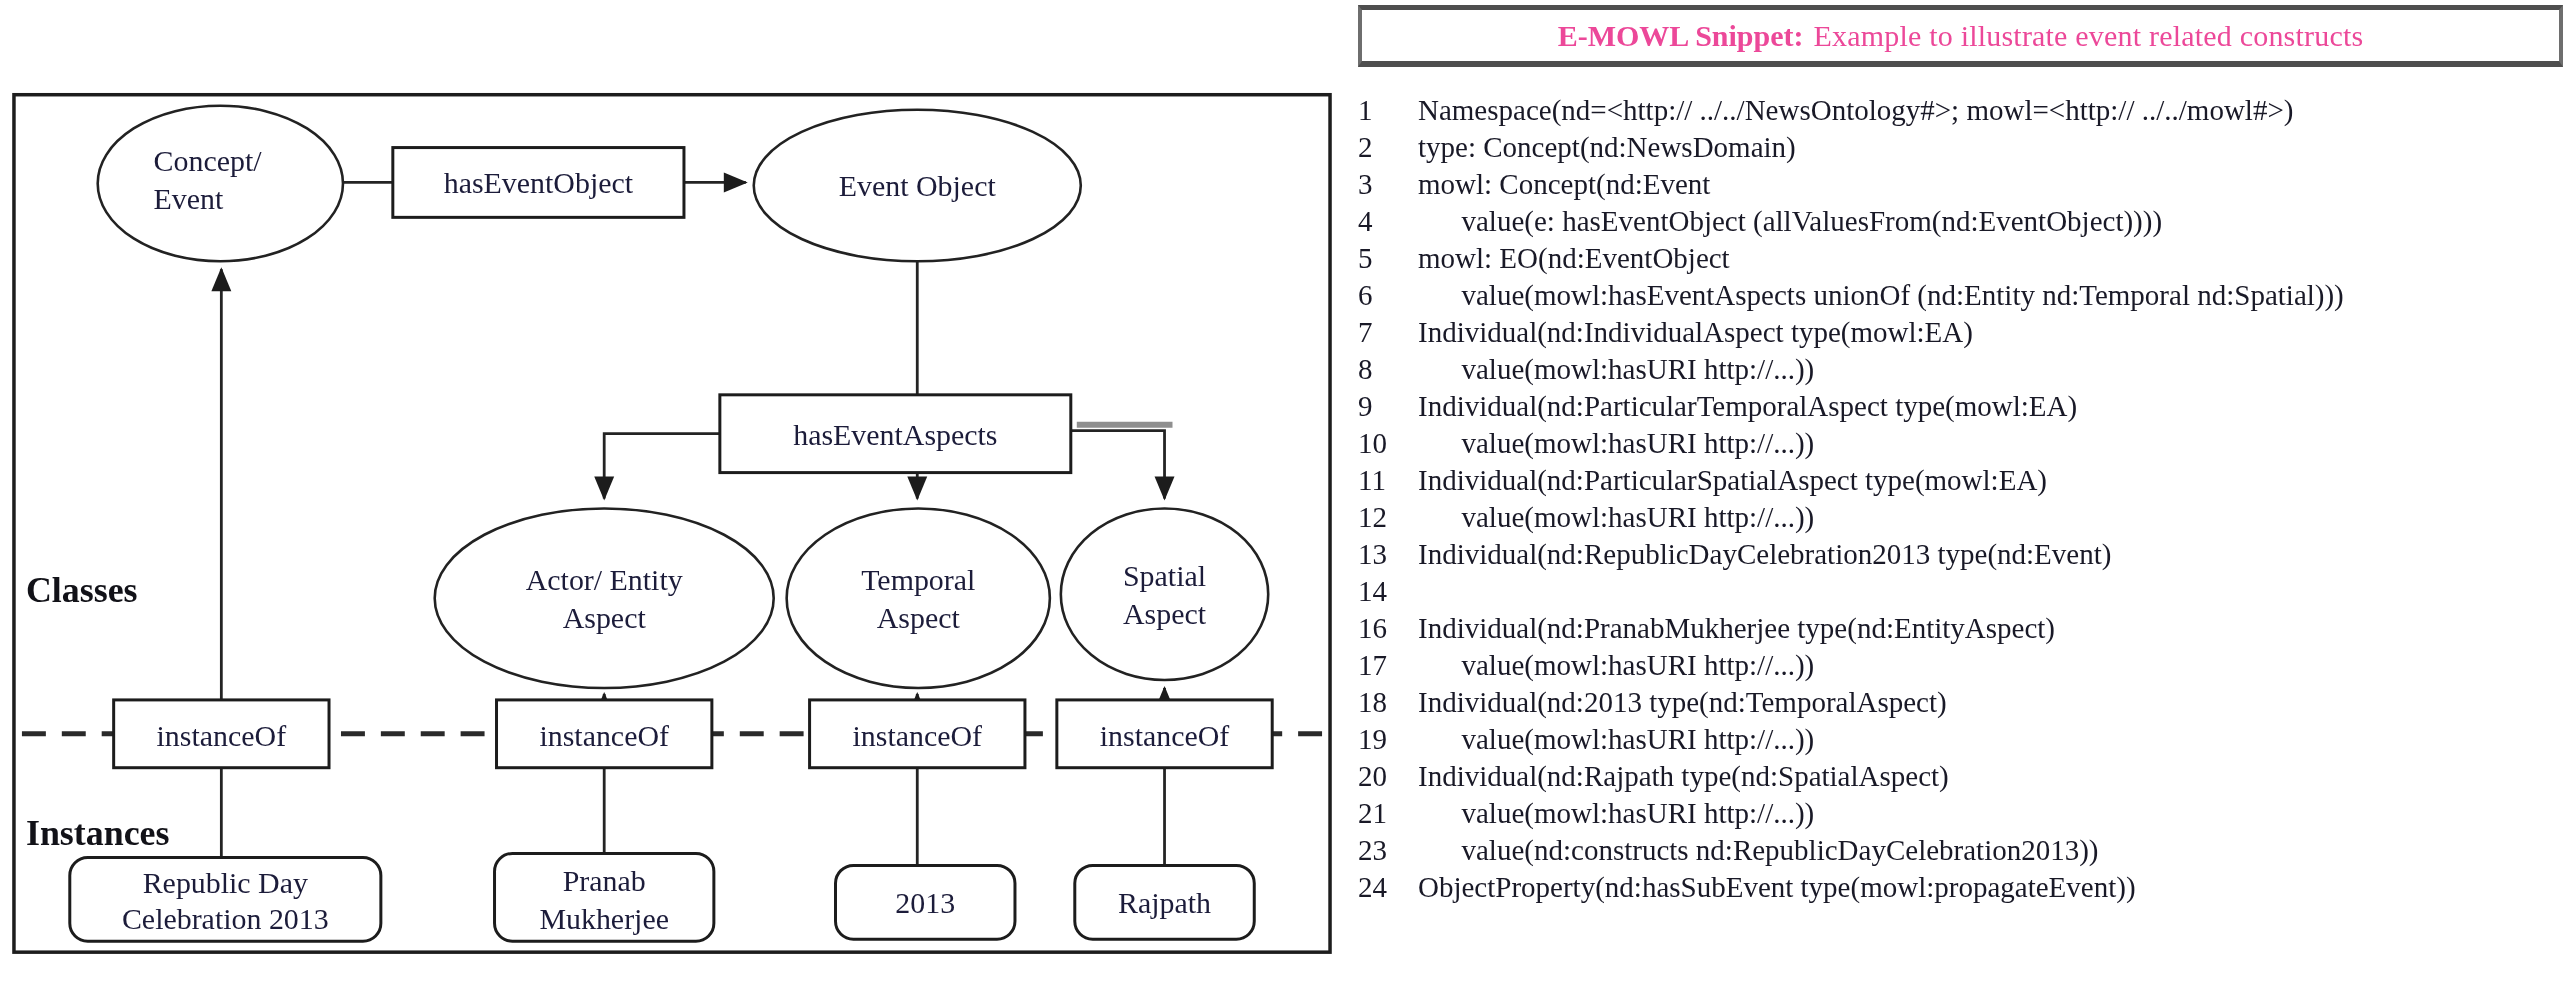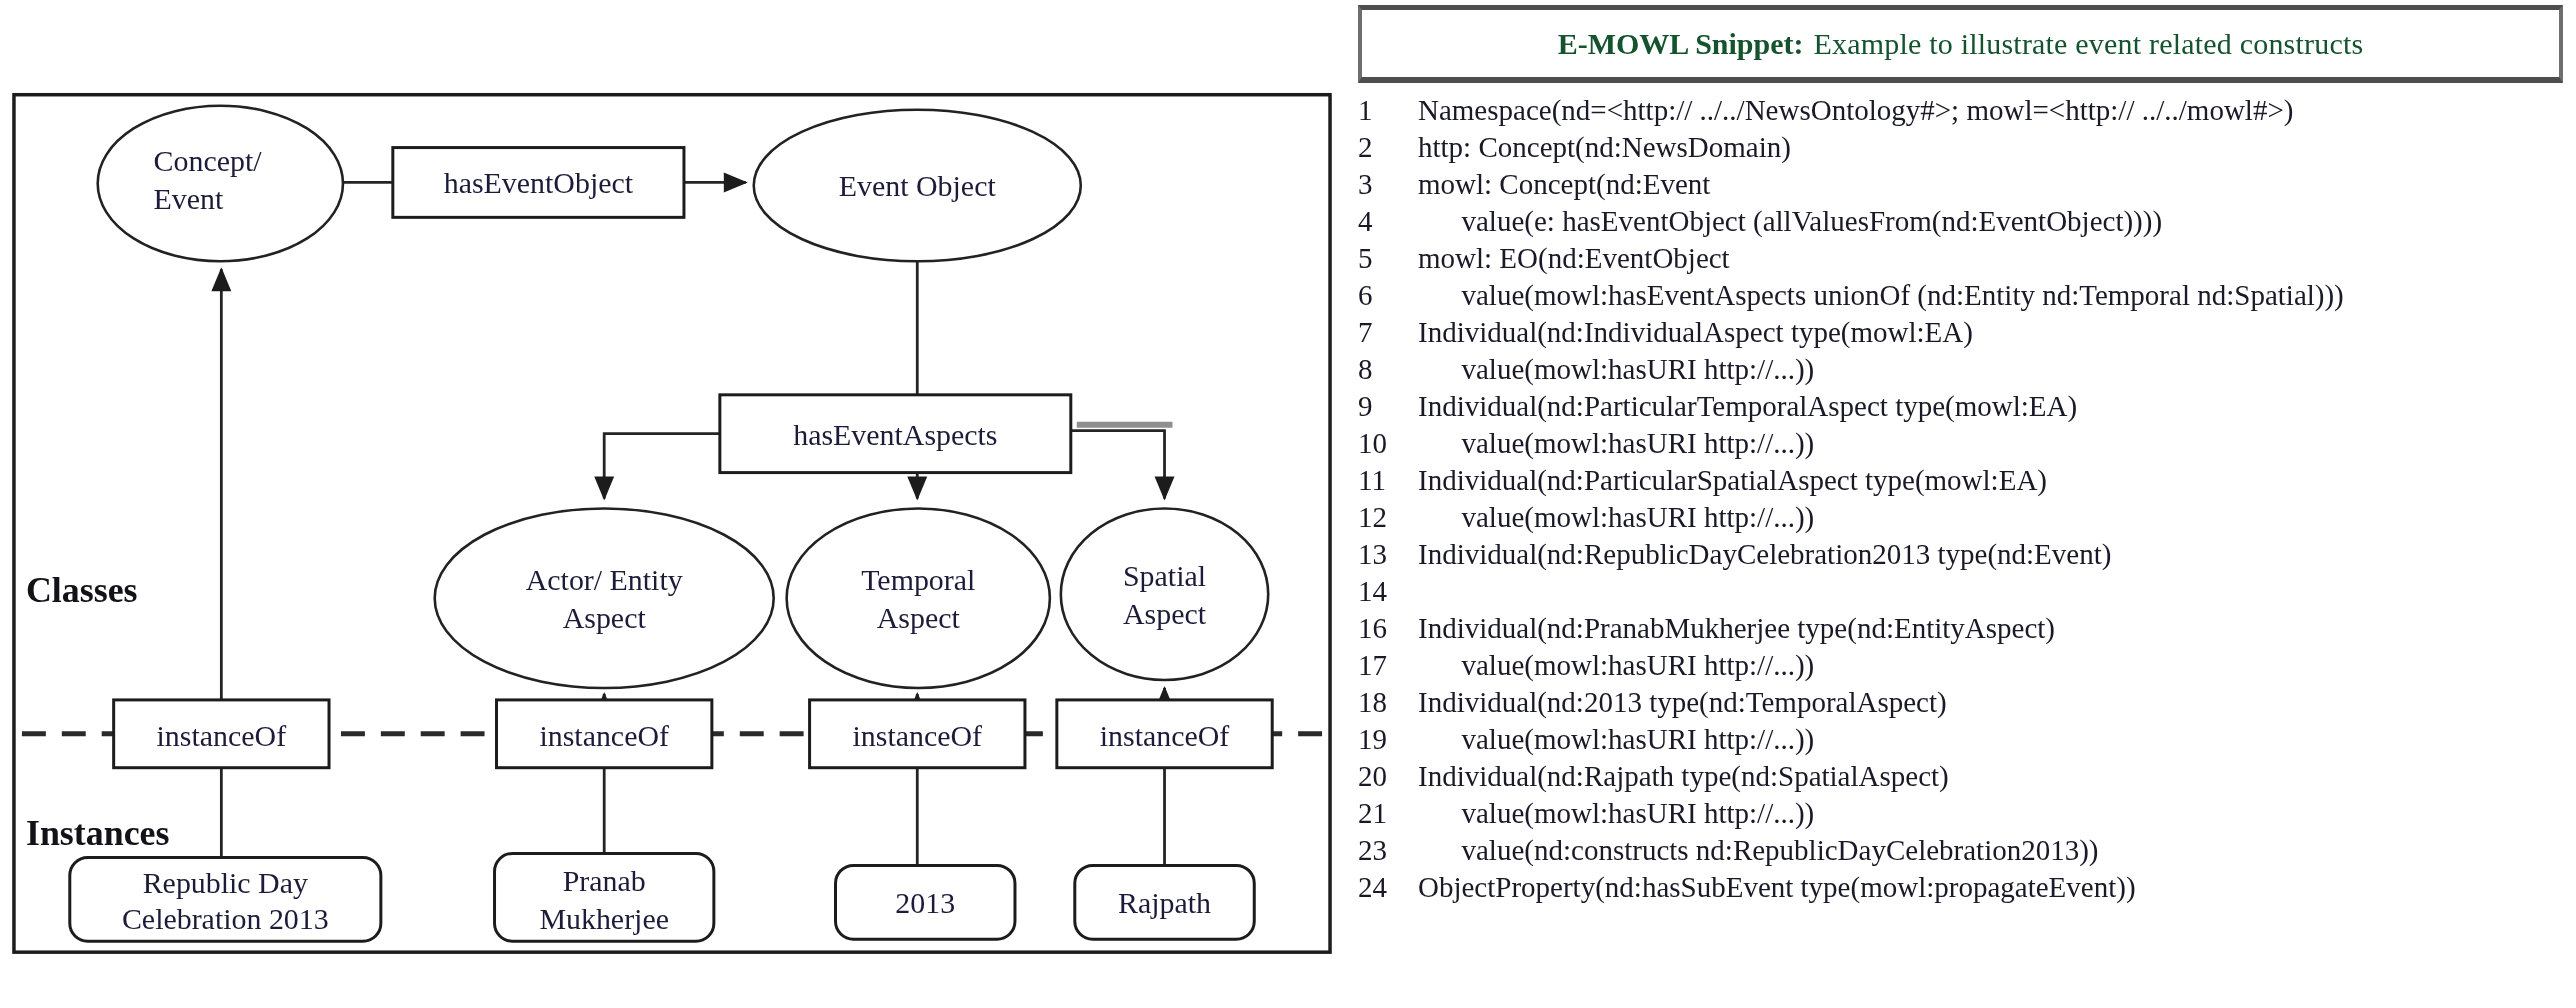--- a/index.html
+++ b/index.html
@@ -18,28 +18,28 @@
   .ellipse{fill:#ffffff;stroke:#222222;stroke-width:2.6;}
   .conn{stroke:#242424;stroke-width:2.8;fill:none;}
   .conn-gray{stroke:#8f8f8f;stroke-width:6;fill:none;}
   .dashline{stroke:#2a2a2a;stroke-width:5;stroke-dasharray:24 16;fill:none;}
   .frame{fill:none;stroke:#1d1d1d;stroke-width:3.5;}
   .lbl{fill:#1c1c3a;font-size:30px;font-family:"Liberation Serif", serif;}
   .lbl-mid{text-anchor:middle;}
   .lbl-big{fill:#121218;font-size:36px;font-weight:bold;font-family:"Liberation Serif", serif;}
   
   .snippet-header{
-    position:absolute;left:1358px;top:5px;width:1205px;height:78px;
+    position:absolute;left:1358px;top:5px;width:1205px;height:62px;
     box-sizing:border-box;
     border-top:5px solid #4e4e4e;
     border-bottom:6px solid #4e4e4e;
     border-left:4px solid #6e6e6e;
     border-right:4px solid #6e6e6e;
     display:flex;align-items:center;justify-content:center;
-    font-size:30px;color:#14532d;
+    font-size:30px;color:#ec4899;
     background:#ffffff;
   }
   .snippet-header .t-label{font-weight:bold;margin-right:10px;}
   .snippet-header .t-rest{font-weight:normal;letter-spacing:0.2px;}
   .code{
     position:absolute;left:1358px;top:92px;width:1212px;
     font-size:29px;color:#191927;line-height:37px;
   }
   .cl{display:flex;height:37px;align-items:center;}
   .cl .num{width:60px;flex:none;}
@@ -136,21 +136,21 @@
     <span class="t-rest">Example to illustrate event related constructs</span>
   </div>
 
   <div class="code">
     <div class="cl">
         <span class="num">1</span>
         <span class="txt">Namespace(nd=&lt;http:// ../../NewsOntology#&gt;; mowl=&lt;http:// ../../mowl#&gt;)</span>
       </div>
     <div class="cl">
         <span class="num">2</span>
-        <span class="txt">http: Concept(nd:NewsDomain)</span>
+        <span class="txt">type: Concept(nd:NewsDomain)</span>
       </div>
     <div class="cl">
         <span class="num">3</span>
         <span class="txt">mowl: Concept(nd:Event</span>
       </div>
     <div class="cl">
         <span class="num">4</span>
         <span class="txt">      value(e: hasEventObject (allValuesFrom(nd:EventObject))))</span>
       </div>
     <div class="cl">

